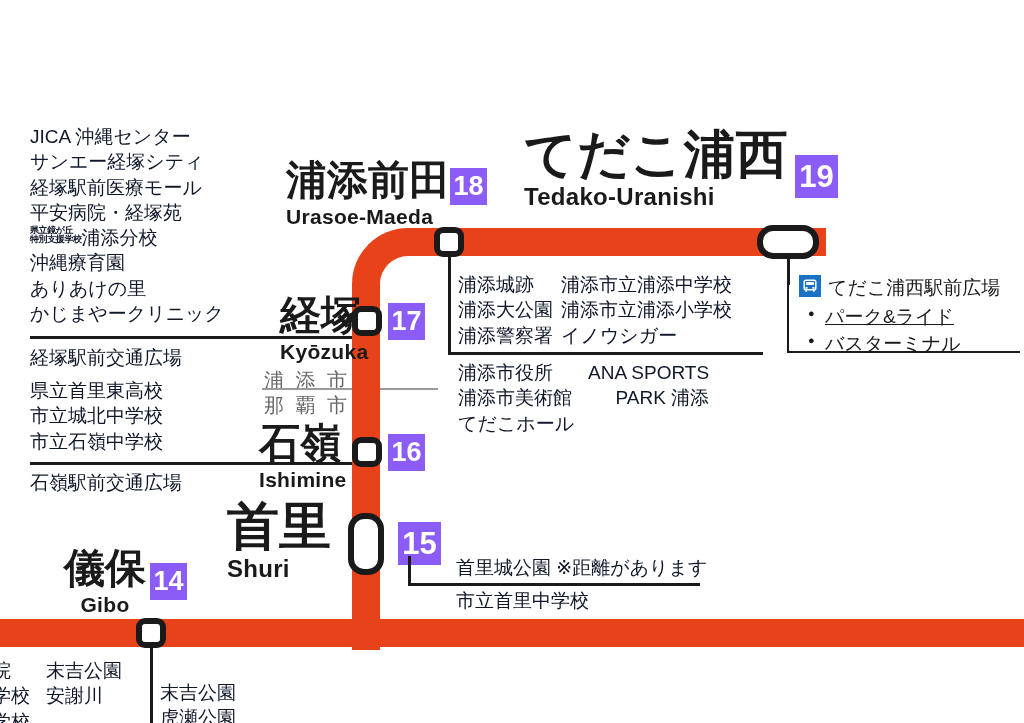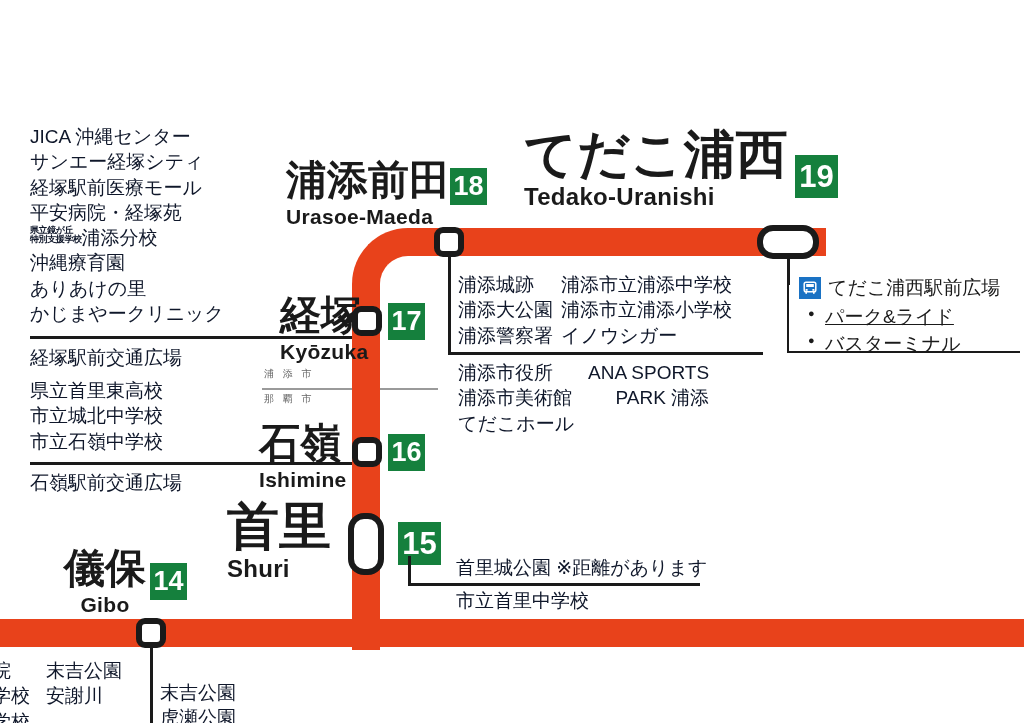--- a/index.html
+++ b/index.html
@@ -101,21 +101,21 @@
     font-size: 24px;
   }
   .row-name {
     display: flex;
     align-items: flex-start;
   }
 
   
   .badge {
     position: absolute;
-    background: #15803d;
+    background: #8b5cf6;
     color: #ffffff;
     font-weight: 700;
     display: flex;
     align-items: center;
     justify-content: center;
     line-height: 1;
   }
   .badge-md {
     width: 37px;
     height: 37px;
@@ -147,42 +147,41 @@
     font-size: 9px;
     line-height: 1.05;
     vertical-align: 2px;
     font-weight: 700;
     letter-spacing: -0.4px;
   }
 
   
   .city {
     position: absolute;
-    font-size: 10px;
+    font-size: 20px;
     color: #666666;
     letter-spacing: 3px;
     white-space: nowrap;
   }
   .city-rule {
     position: absolute;
     height: 2px;
     background: #9a9a9a;
   }
 
   
   .plaza-box {
     position: absolute;
     border-left: 2.5px solid #1a1a1a;
     border-bottom: 2.5px solid #1a1a1a;
     box-sizing: border-box;
     padding: 6px 10px 8px 10px;
   }
   .plaza-head {
     display: flex;
-    align-items: center;
     gap: 7px;
     font-size: 19px;
     white-space: nowrap;
   }
   .bus-icon {
     width: 22px;
     height: 22px;
     background: #1a72c4;
     display: inline-flex;
     align-items: center;

